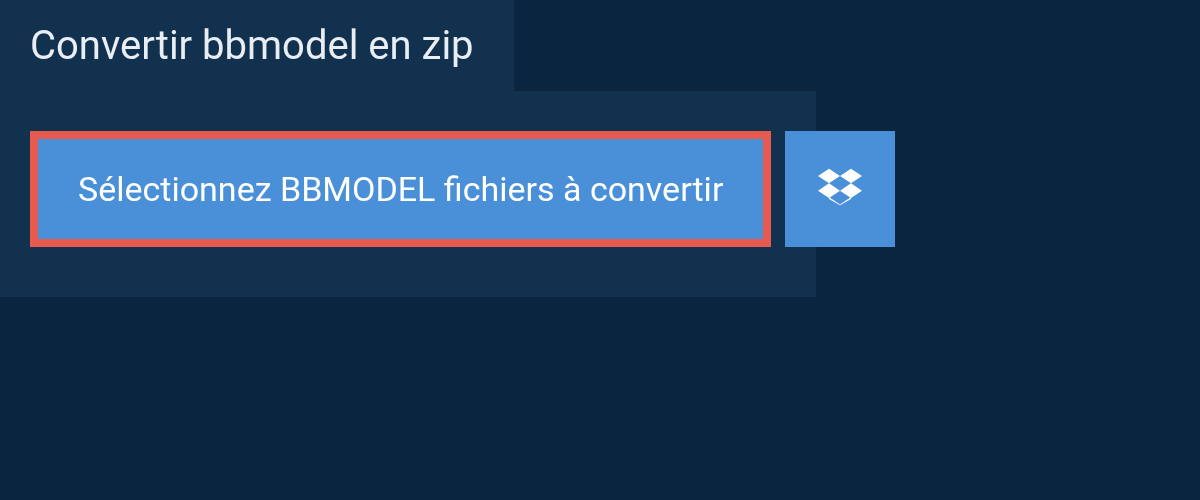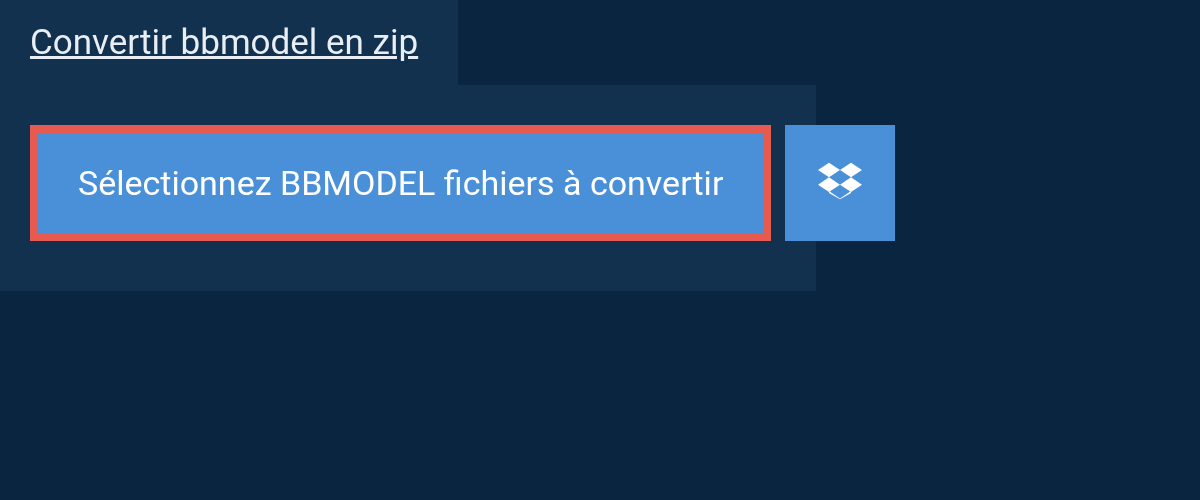--- a/index.html
+++ b/index.html
@@ -15,23 +15,22 @@
       overflow: hidden;
     }
     .tab-header {
       display: inline-block;
       background: #12314f;
       padding: 22px 40px 22px 30px;
       margin: 0;
     }
     .tab-title {
       color: #e8eef3;
-      font-size: 35px;
+      font-size: 40px;
       font-weight: 400;
-      text-decoration: underline;
     }
     .content-panel {
       background: #12314f;
       margin-top: 0;
       padding: 40px 30px 50px 30px;
       width: 816px;
     }
     .button-row {
       display: flex;
       gap: 14px;

